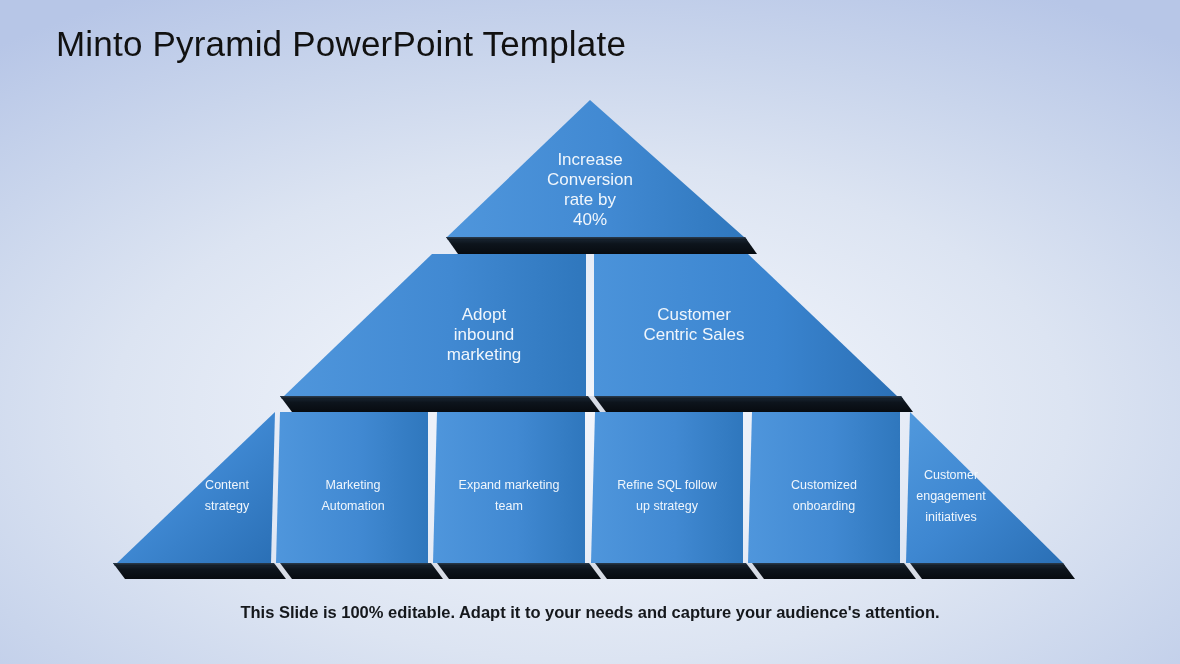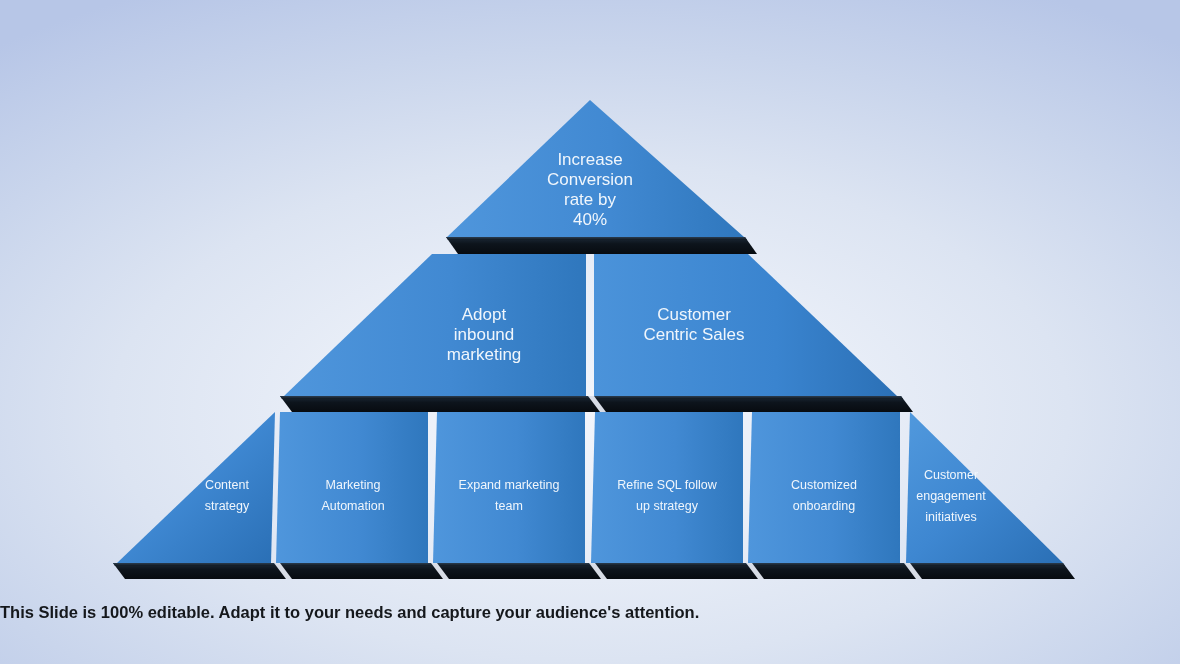--- a/index.html
+++ b/index.html
@@ -33,21 +33,21 @@
     font-weight: 400;
     color: #111111;
     letter-spacing: 0.2px;
     white-space: nowrap;
   }
   #footer {
     position: absolute;
     left: 0;
     top: 603px;
     width: 1180px;
-    text-align: left;
+    text-align: center;
     font-size: 16.5px;
     font-weight: 700;
     color: #15181c;
   }
   #pyramid {
     position: absolute;
     left: 0;
     top: 0;
   }
   .seg-label {
@@ -58,20 +58,21 @@
   }
   .lvl1-label { font-size: 17px; }
   .lvl2-label { font-size: 17px; }
   .lvl3-label { font-size: 12.5px; }
 </style>
 </head>
 <body>
 
 <div id="slide">
 
+  <div id="title">Minto Pyramid PowerPoint Template</div>
 
   <svg id="pyramid" width="1180" height="664" viewBox="0 0 1180 664">
     <defs>
       <linearGradient id="gBlueA" x1="0" y1="0" x2="1" y2="0">
         <stop offset="0%" stop-color="#4f96dc"></stop>
         <stop offset="55%" stop-color="#4189d2"></stop>
         <stop offset="100%" stop-color="#2f77bd"></stop>
       </linearGradient>
       <linearGradient id="gBlueB" x1="0" y1="0" x2="1" y2="0">
         <stop offset="0%" stop-color="#4b93da"></stop>

